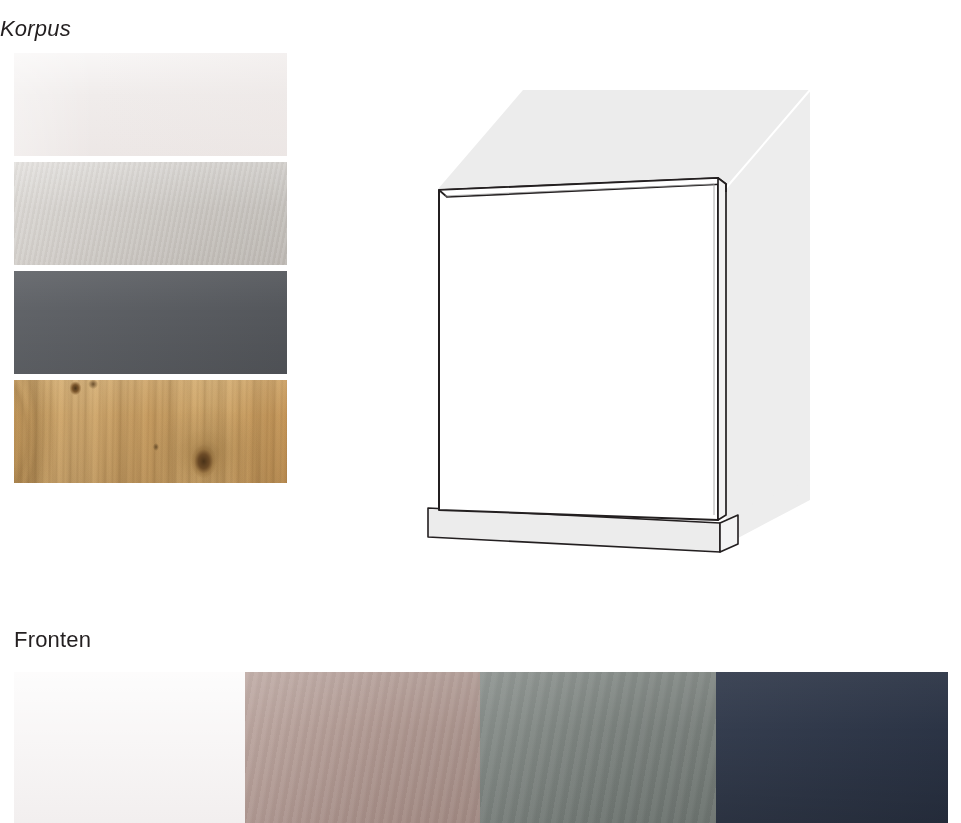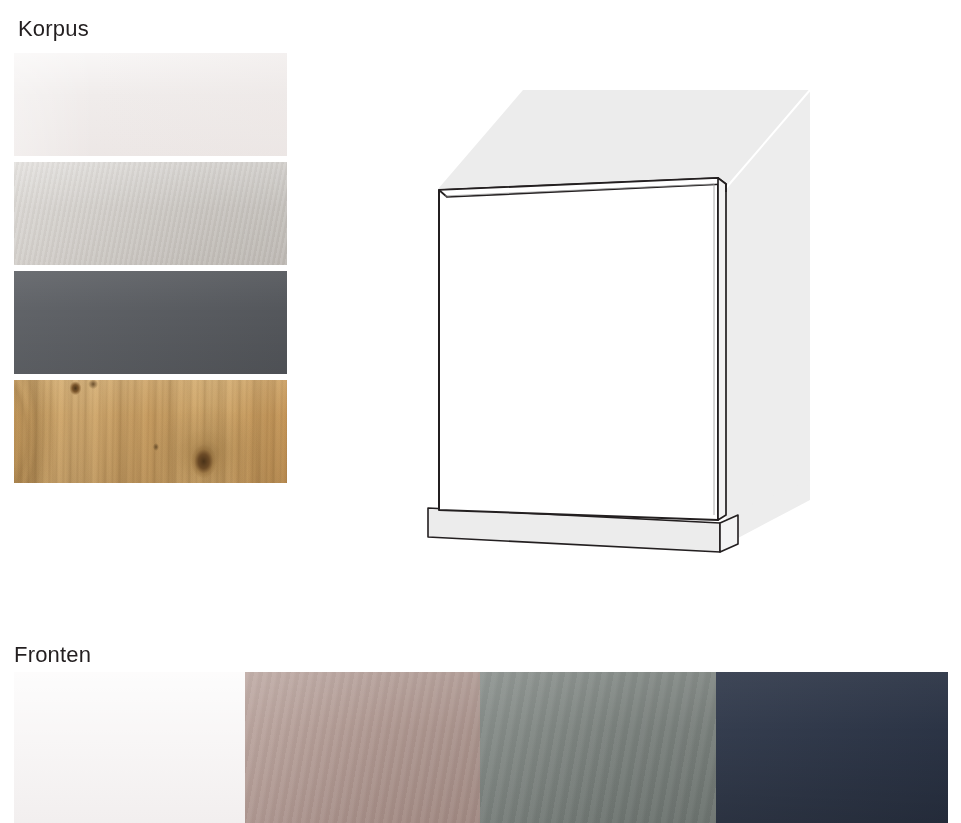--- a/index.html
+++ b/index.html
@@ -19,22 +19,22 @@
   
   .section-title {
     position: absolute;
     font-size: 22px;
     font-weight: 400;
     letter-spacing: 0.2px;
     color: #231f20;
     line-height: 1;
     white-space: nowrap;
   }
-  #korpus-title { left: 18px; top: 18px; }
-  #fronten-title { left: 14px; top: 644px; }
+  #korpus-title { left: 0; top: 18px; font-style: italic; }
+  #fronten-title { left: 14px; top: 629px; }
 
   
   #korpus-swatches {
     position: absolute;
     left: 14px;
     top: 53px;
     width: 273px;
   }
   .korpus-swatch {
     width: 273px;

